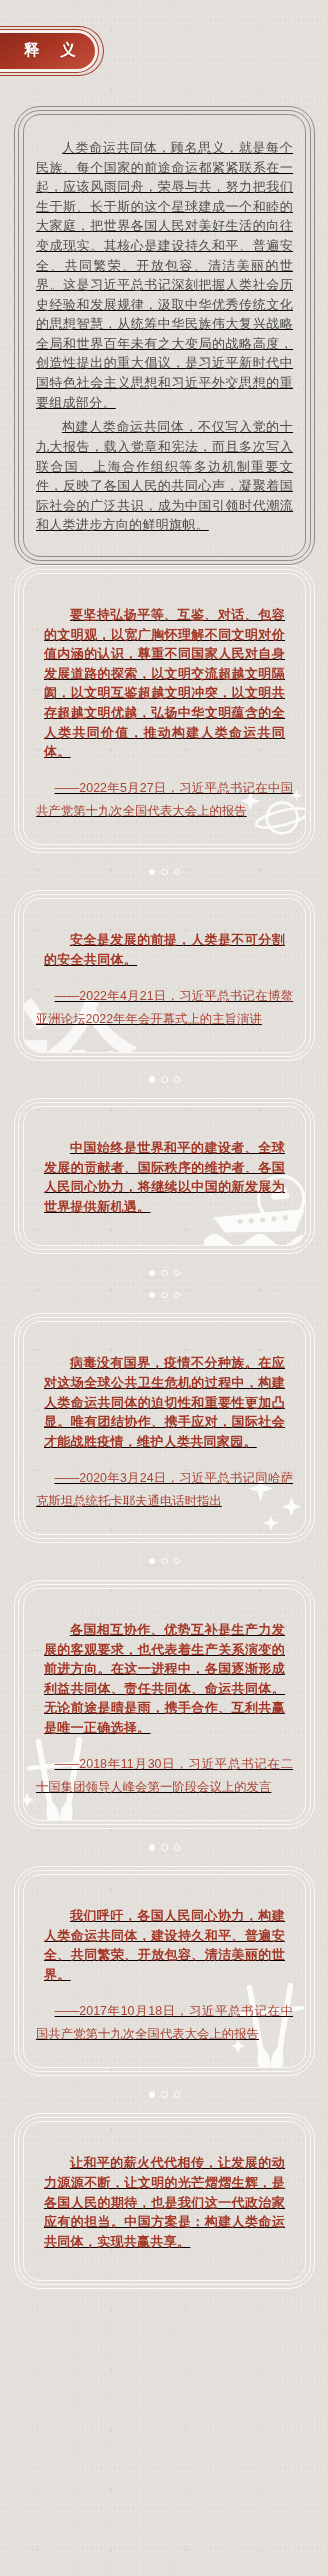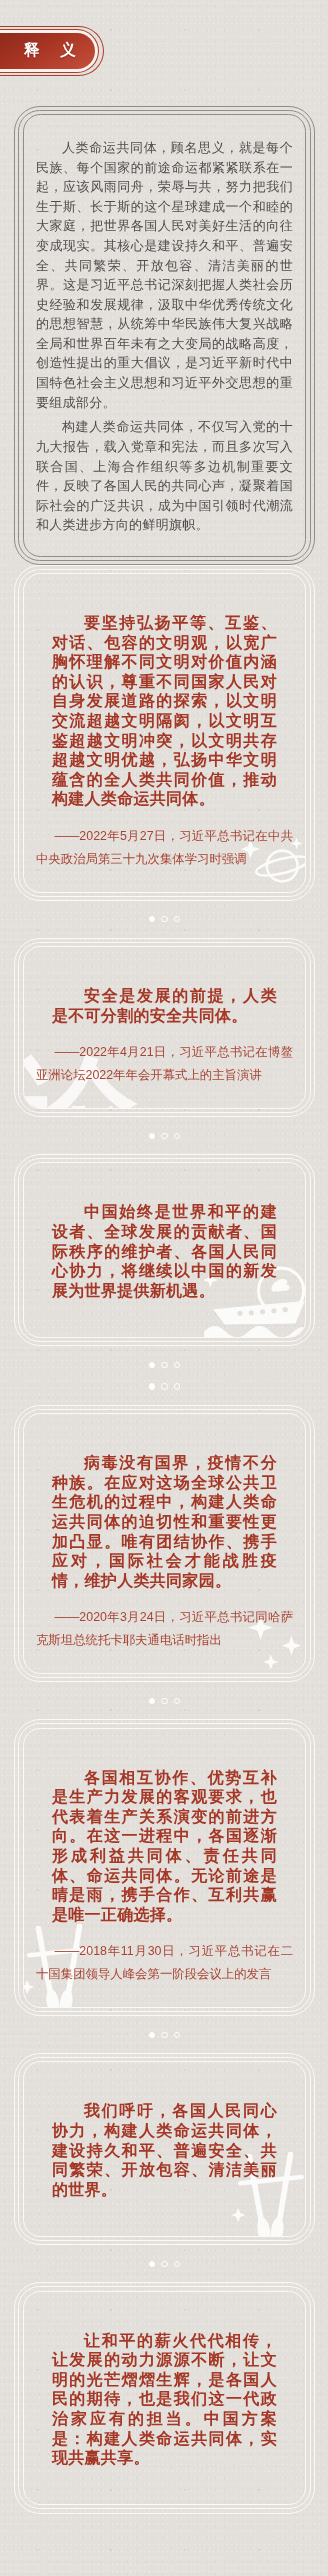--- a/index.html
+++ b/index.html
@@ -19,32 +19,32 @@
   .badge-wrap{margin-bottom:30px;position:relative;z-index:2;}
   .badge-ring2{display:inline-block;border:1px solid #ad3b29;border-left:none;
     border-radius:0 27px 27px 0;padding:2.1px 3.6px 2.1px 0;}
   .badge-ring1{display:inline-block;border:1.5px solid #ad3b29;border-left:none;
     border-radius:0 24px 24px 0;padding:2.6px 3.1px 2.6px 0;background:#f6f3ef;}
   .badge-pill{display:inline-block;color:#fff;font-weight:bold;font-size:15.5px;
     letter-spacing:8.2px;padding:7.7px 11.3px 7.7px 24px;border-radius:0 20.6px 20.6px 0;
     background:linear-gradient(150deg,#8e2a1c 0%,#a93523 45%,#c4503c 100%);
     text-shadow:0 0.5px 1px rgba(0,0,0,.25);}
   
-  .box-o{border:1.5px solid;border-radius:26px;padding:3.1px;margin:0 14.4px;position:relative;z-index:1;}
+  .box-o{border:1.5px solid;border-radius:26px;padding:3.1px;margin:0 14.4px;position:relative;z-index:1;text-decoration:underline;}
   .box-m{border:1px solid;border-radius:21.6px;padding:3.1px;height:100%;box-sizing:border-box;}
   .box-i{border:1px solid;border-radius:17.5px;position:relative;overflow:hidden;}
   .gray.box-o,.gray .box-m,.gray .box-i{border-color:#8f8d89;}
   .white.box-o,.white .box-m,.white .box-i{border-color:#fbf9f6;}
   .box-content{position:relative;z-index:2;padding:23px 12.4px 20.6px;}
   
   .def-para{color:#4e4d4b;font-size:13px;line-height:19.6px;text-align:justify;
     text-justify:inter-ideograph;letter-spacing:0.3px;margin:0 0 5.2px;text-indent:2em;}
   
-  .quote-text{color:#a53726;font-size:16px;line-height:19.6px;font-weight:bold;
-    text-align:justify;text-justify:inter-ideograph;letter-spacing:0.3px;margin:16px;text-indent:2em;}
+  .quote-text{color:#a53726;font-size:13px;line-height:19.6px;font-weight:bold;
+    text-align:justify;text-justify:inter-ideograph;letter-spacing:0.3px;margin:8px;text-indent:2em;}
   .quote-source{color:#a84332;font-size:12.4px;line-height:23px;margin:15.5px 0 0;
     text-align:justify;text-indent:1.5em;font-weight:normal;}
   
   .wm{position:absolute;z-index:1;opacity:.85;pointer-events:none;line-height:0;}
   .pos-br{right:-6.2px;bottom:-4.1px;}
   .pos-bl{left:-4.1px;bottom:-5.2px;}
   .wm svg{display:block;}
   .wm-char{font-size:118px;font-weight:bold;color:#fff;opacity:.9;
     font-family:"Liberation Serif","DejaVu Serif",serif;display:block;}
   
@@ -86,21 +86,21 @@
                 <g stroke="#fff" fill="none" stroke-width="5">
                   <circle cx="92" cy="62" r="30"></circle>
                   <ellipse cx="92" cy="62" rx="52" ry="14" transform="rotate(-14 92 62)"></ellipse>
                 </g>
                 <path d="M30 10 l5 14 14 5 -14 5 -5 14 -5-14 -14-5 14-5z" fill="#fff"></path>
                 <path d="M120 6 l3 9 9 3 -9 3 -3 9 -3-9 -9-3 9-3z" fill="#fff"></path>
               </svg>
             </div>
         <div class="box-content">
           <p class="quote-text">要坚持弘扬平等、互鉴、对话、包容的文明观，以宽广胸怀理解不同文明对价值内涵的认识，尊重不同国家人民对自身发展道路的探索，以文明交流超越文明隔阂，以文明互鉴超越文明冲突，以文明共存超越文明优越，弘扬中华文明蕴含的全人类共同价值，推动构建人类命运共同体。</p>
-          <p class="quote-source">——2022年5月27日，习近平总书记在中共中央政治局第三十九次集体学习时强调</p>
+          <p class="quote-source">——2022年5月27日，习近平总书记在中国共产党第十九次全国代表大会上的报告</p>
         </div>
       </div>
     </div>
   </section>
 
   <div class="sep">
     <span class="dot solid"></span>
     <span class="dot"></span>
     <span class="dot"></span>
   </div>
@@ -227,20 +227,21 @@
                   <line x1="118" y1="4" x2="92" y2="160" stroke-width="11"></line>
                   <line x1="20" y1="60" x2="140" y2="48" stroke-width="9"></line>
                 </g>
                 <ellipse cx="66" cy="152" rx="12" ry="26" fill="#fff" transform="rotate(-10 66 152)"></ellipse>
                 <ellipse cx="92" cy="152" rx="12" ry="26" fill="#fff" transform="rotate(9 92 152)"></ellipse>
                 <path d="M16 108 l4 10 10 4 -10 4 -4 10 -4-10 -10-4 10-4z" fill="#fff"></path>
               </svg>
             </div>
         <div class="box-content">
           <p class="quote-text">我们呼吁，各国人民同心协力，构建人类命运共同体，建设持久和平、普遍安全、共同繁荣、开放包容、清洁美丽的世界。</p>
+          <p class="quote-source">——2017年10月18日，习近平总书记在中国共产党第十九次全国代表大会上的报告</p>
         </div>
       </div>
     </div>
   </section>
 
   <div class="sep">
     <span class="dot solid"></span>
     <span class="dot"></span>
     <span class="dot"></span>
   </div>

